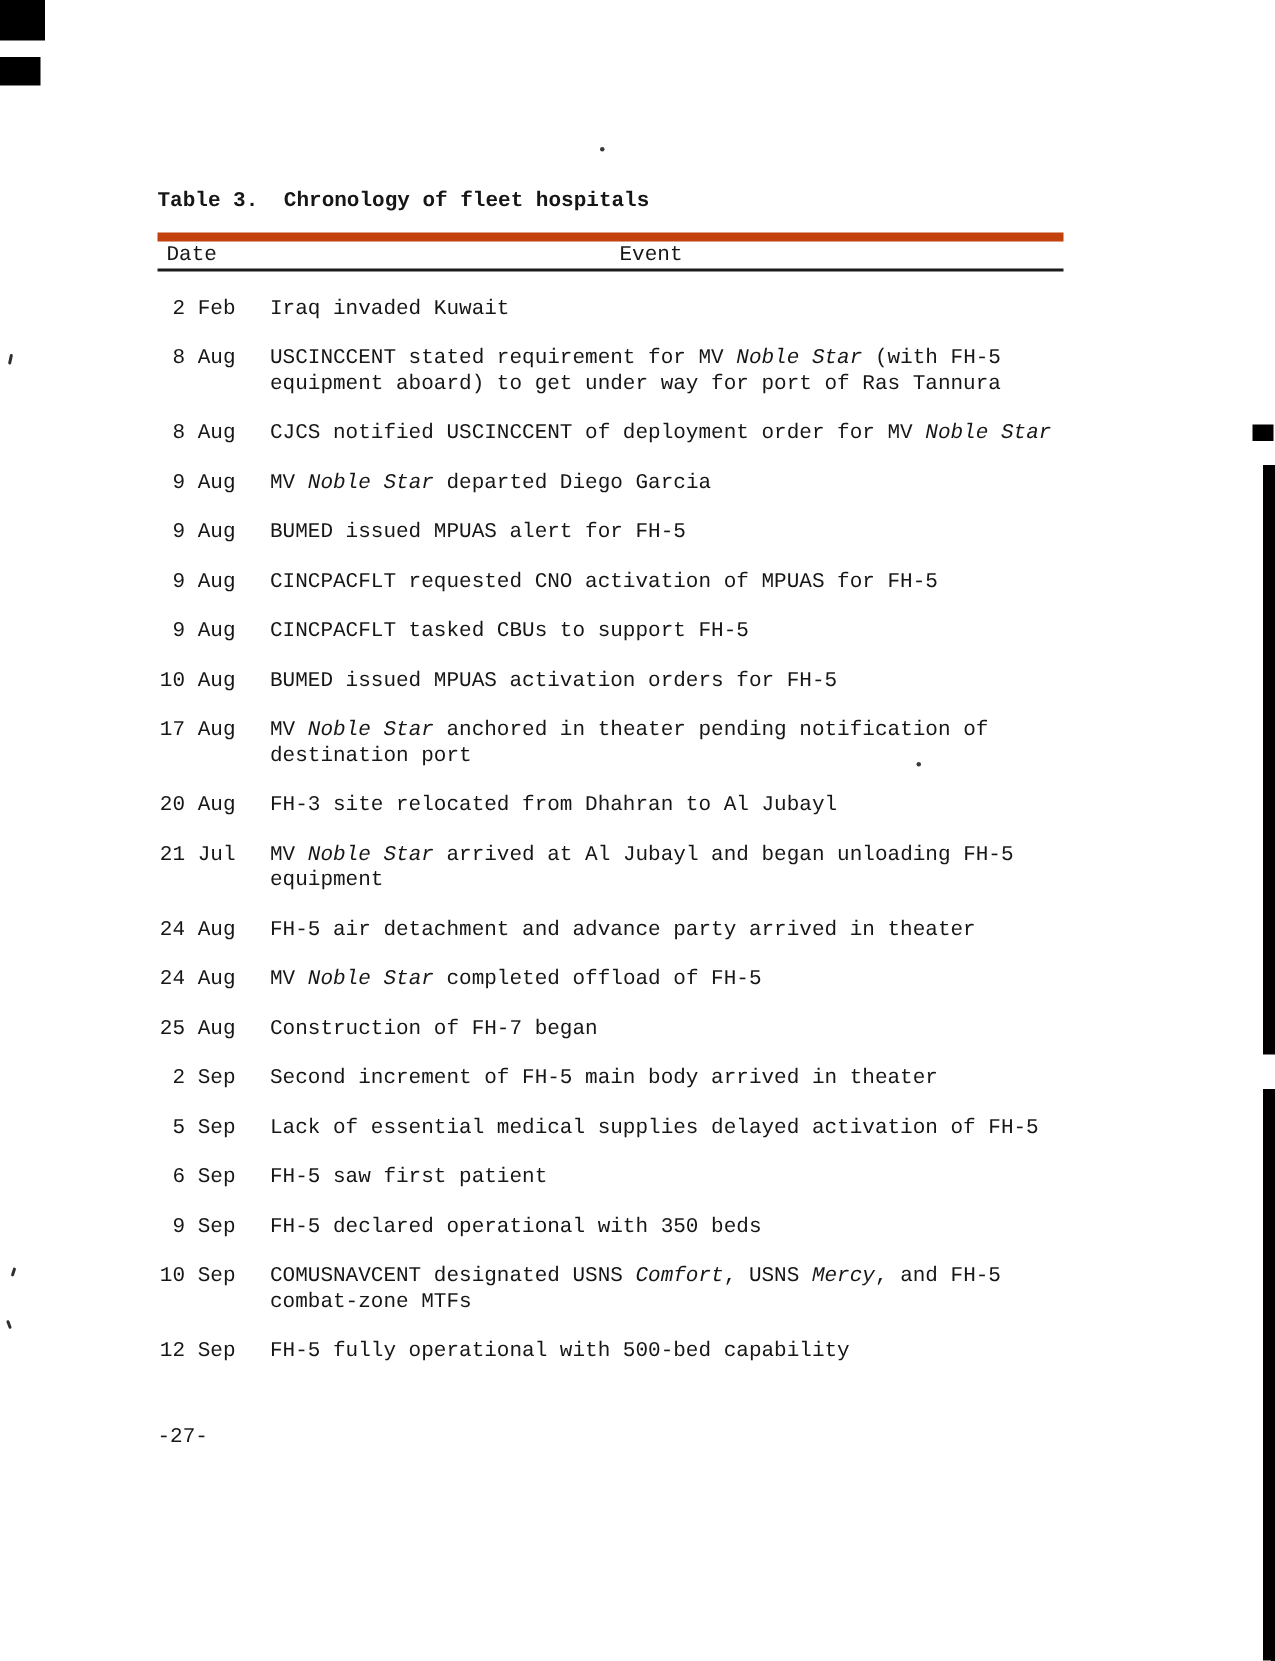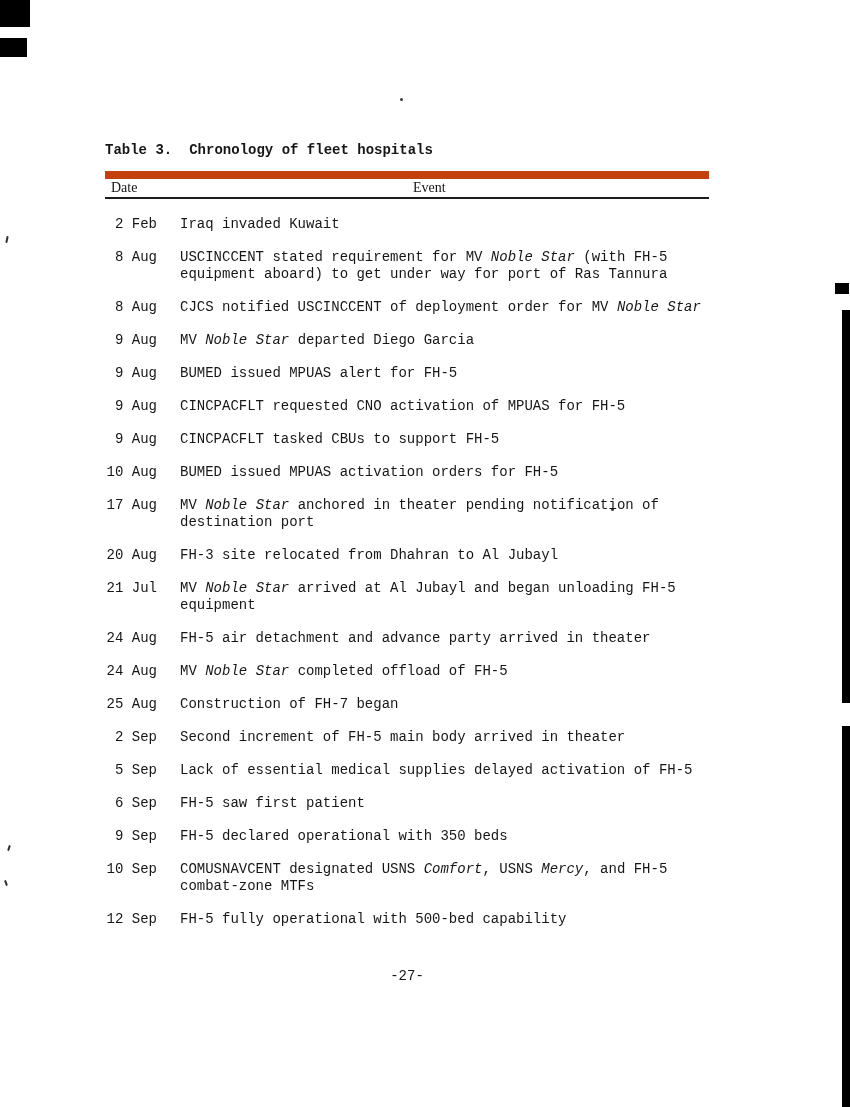--- a/index.html
+++ b/index.html
@@ -17,39 +17,38 @@
     font-size: 14px;
   }
   .page {
     position: absolute;
     inset: 0;
     background: #ffffff;
   }
   .content {
     position: absolute;
     left: 105px;
-    top: 142px;
+    top: 126px;
     width: 604px;
   }
   .title-line {
     font-weight: bold;
     line-height: 17px;
     margin-bottom: 12px;
     white-space: nowrap;
   }
   .title-line .caption {
     margin-left: 17px;
   }
   .thead {
     position: relative;
-    border-top: 8px solid #c2410c;
+    border-top: 6px solid #c2410c;
     border-bottom: 2px solid #1c1c1c;
     height: 18px;
     line-height: 18px;
-    font-family: Liberation Serif, serif;
   }
   .hdr-date {
     padding-left: 6px;
   }
   .hdr-event {
     position: absolute;
     left: 308px;
     top: 0;
   }
   .tbody {
@@ -71,21 +70,20 @@
     max-width: 532px;
   }
   .event-line {
     white-space: nowrap;
   }
   .it {
     font-style: italic;
   }
   .footer {
     margin-top: 40px;
-    text-align: center;
     line-height: 17px;
   }
   
   .artifact {
     position: absolute;
     background: #000;
   }
   .blk-tl-1 { left: 0; top: 0; width: 30px; height: 27px; }
   .blk-tl-2 { left: 0; top: 38px; width: 27px; height: 19px; }
   .blk-r-sq { left: 835px; top: 283px; width: 14px; height: 11px; }

